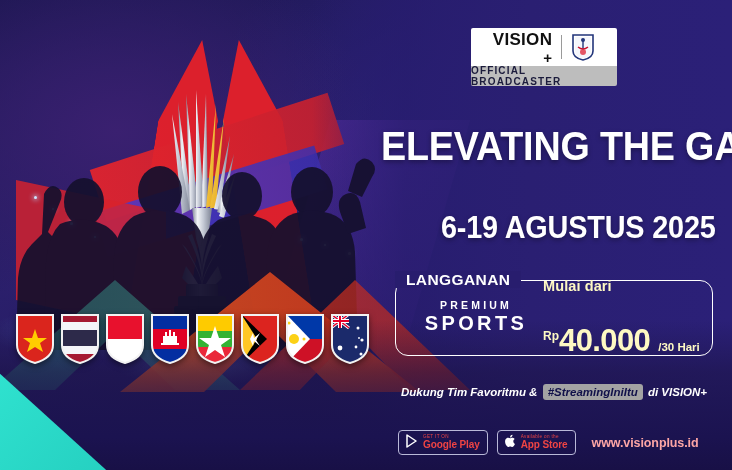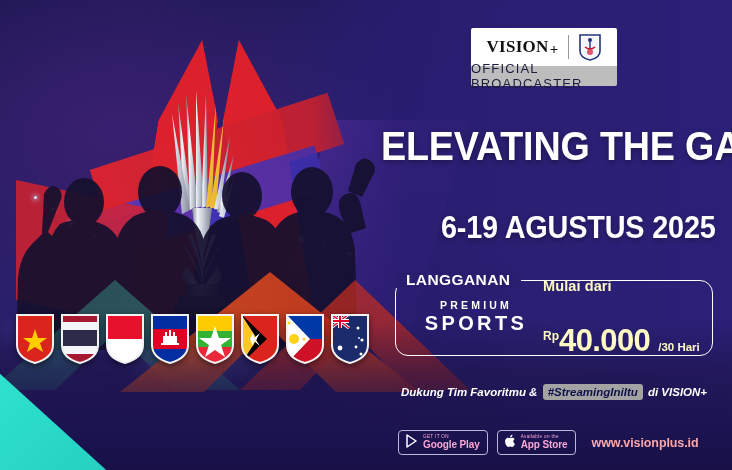--- a/index.html
+++ b/index.html
@@ -64,27 +64,27 @@
   .fans{position:absolute;left:0;top:120px;width:390px;height:230px;}
   
   .flags{position:absolute;left:16px;bottom:106px;display:flex;gap:7px;align-items:flex-end;}
   .shield{width:38px;height:50px;position:relative;filter:drop-shadow(0 2px 3px rgba(0,0,0,.5));}
   .shield svg{display:block;}
   
   .logo-box{position:absolute;left:471px;top:28px;width:146px;height:58px;}
   .logo-top{background:#ffffff;height:38px;display:flex;align-items:center;justify-content:center;gap:9px;
     border-radius:2px 2px 0 0;}
   .logo-word{font-weight:bold;font-size:17px;letter-spacing:.3px;color:#111;
-    font-family:Liberation Serif, serif;display:flex;align-items:flex-end;}
+    font-family:Liberation Sans, sans-serif;display:flex;align-items:flex-end;flex-direction:column;}
   .logo-word .plus{font-size:15px;margin-left:1px;line-height:1;}
   .logo-div{width:1px;height:24px;background:#9a9a9a;}
   .logo-badge{width:24px;height:28px;}
   .logo-bottom{background:#bdbdbd;height:20px;display:flex;align-items:center;justify-content:center;
     border-radius:0 0 2px 2px;}
-  .logo-bottom span{font-size:13px;font-weight:normal;letter-spacing:1.15px;color:#1c1c3c;}
+  .logo-bottom span{font-size:10px;font-weight:bold;letter-spacing:1.15px;color:#1c1c3c;}
   
   .headline{position:absolute;left:381px;top:126px;width:336px;
     font-size:41px;font-weight:bold;color:#ffffff;letter-spacing:-.2px;line-height:1;
     transform:scaleX(.92);transform-origin:left center;white-space:nowrap;
     text-shadow:0 2px 6px rgba(0,0,0,.35);}
   .dateline{position:absolute;left:441px;top:212px;
     font-size:31px;font-weight:bold;color:#ffffff;letter-spacing:-.2px;line-height:1;
     transform:scaleX(.93);transform-origin:left center;white-space:nowrap;
     text-shadow:0 2px 6px rgba(0,0,0,.35);}
   
@@ -105,21 +105,21 @@
   .amount{font-size:31px;font-weight:bold;letter-spacing:-.6px;}
   .per{font-size:11.5px;font-weight:bold;margin-left:8px;}
   
   .tagline{position:absolute;left:394px;top:386px;width:320px;text-align:center;
     font-size:11.5px;font-style:italic;font-weight:bold;color:#ffffff;white-space:nowrap;}
   .tagline .hl{background:#a3a3a3;color:#101049;border-radius:3px;padding:2px 5px;
     font-style:italic;font-weight:bold;margin:0 2px;}
   
   .stores{position:absolute;left:398px;top:430px;display:flex;align-items:center;gap:9px;}
   .badge{height:25px;border:1px solid #b9b9d8;border-radius:4px;display:flex;align-items:center;
-    gap:4px;padding:0 7px;color:#f9a8d4;}
+    gap:4px;padding:0 7px;color:#ef4444;}
   .badge .b-txt{display:flex;flex-direction:column;line-height:1;}
   .b-small{font-size:4.6px;letter-spacing:.35px;}
   .b-big{font-size:10px;font-weight:bold;letter-spacing:-.1px;margin-top:1px;}
   .site{font-size:12.5px;font-weight:bold;color:#fca5a5;margin-left:7px;letter-spacing:-.1px;}
 </style>
 </head>
 <body>
 
 <div id="banner">
 

